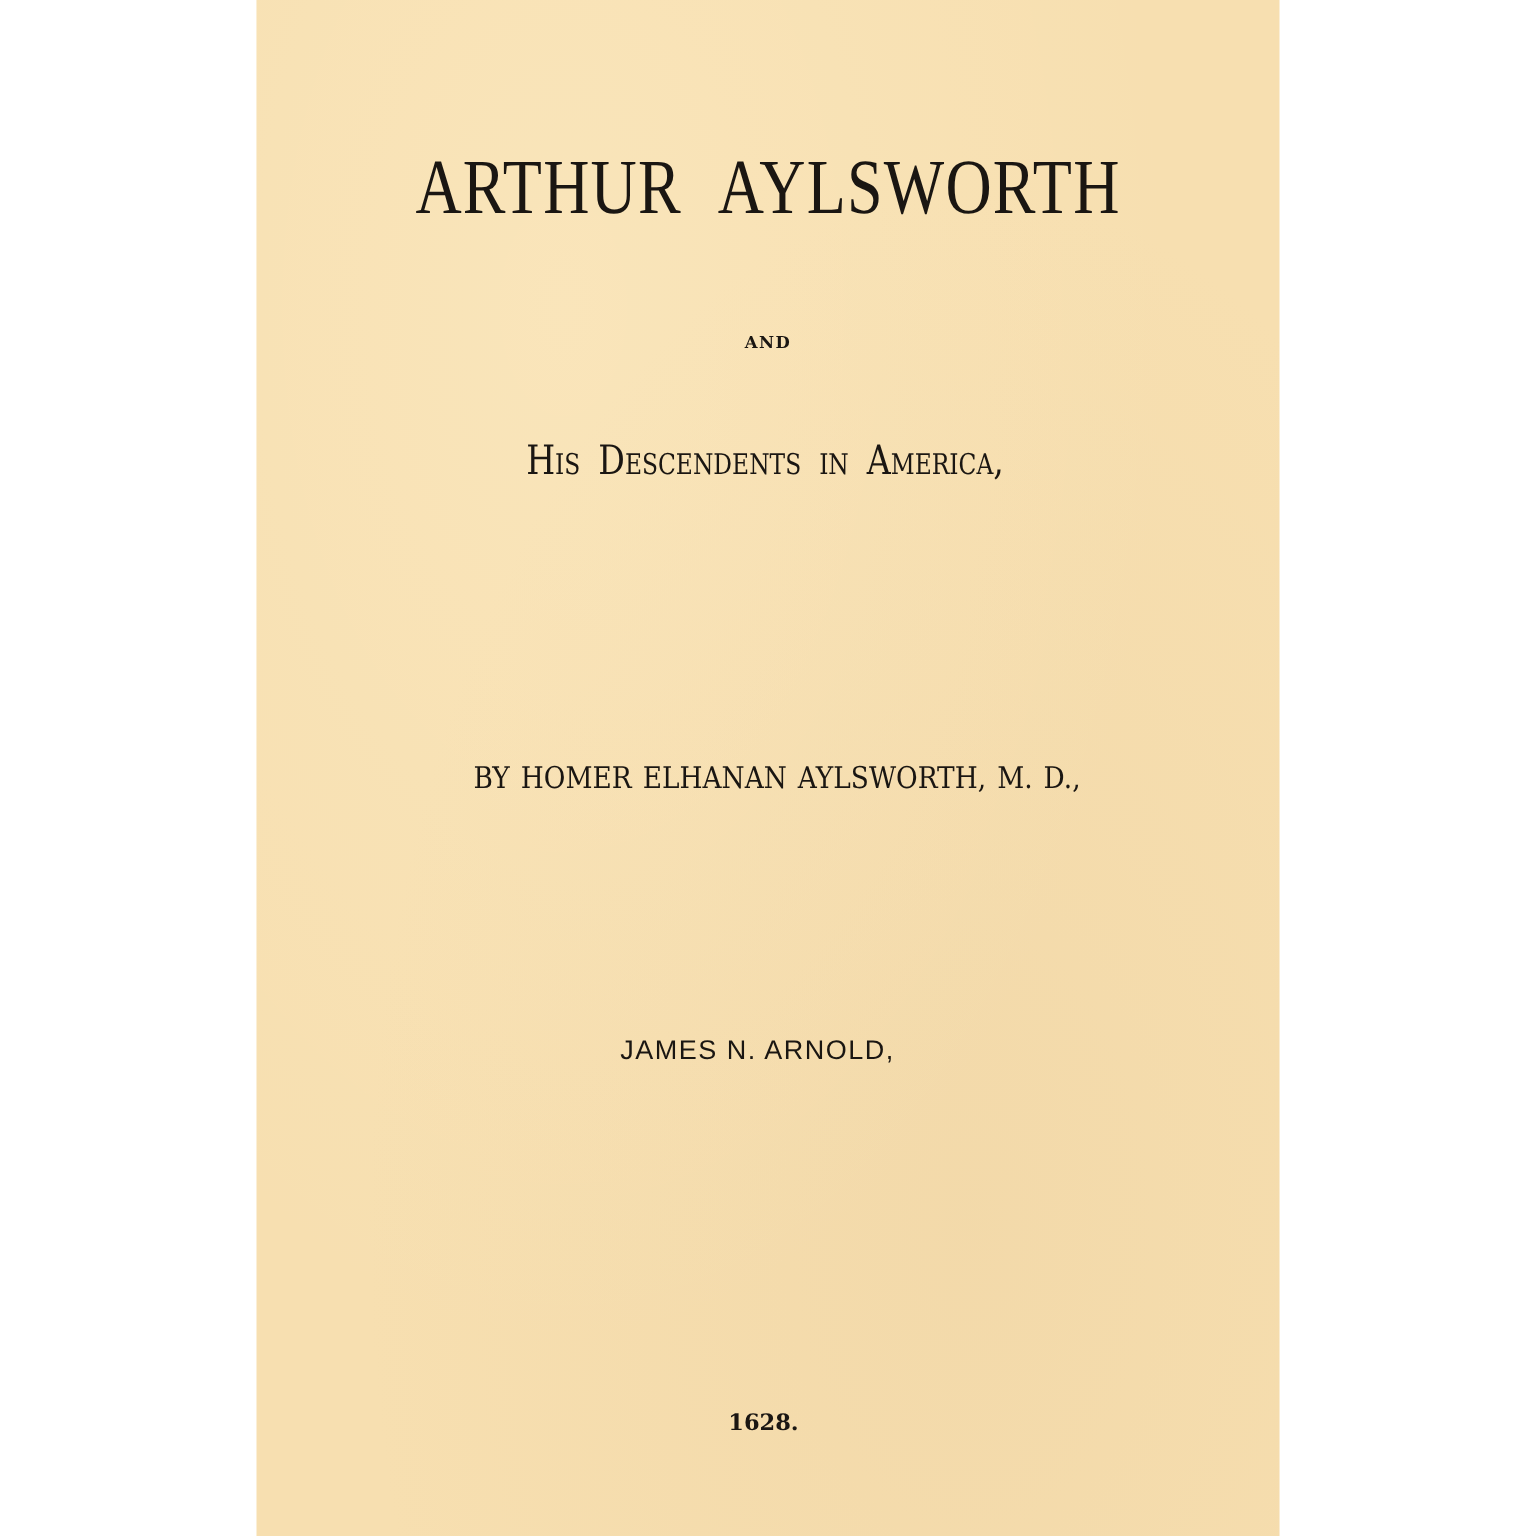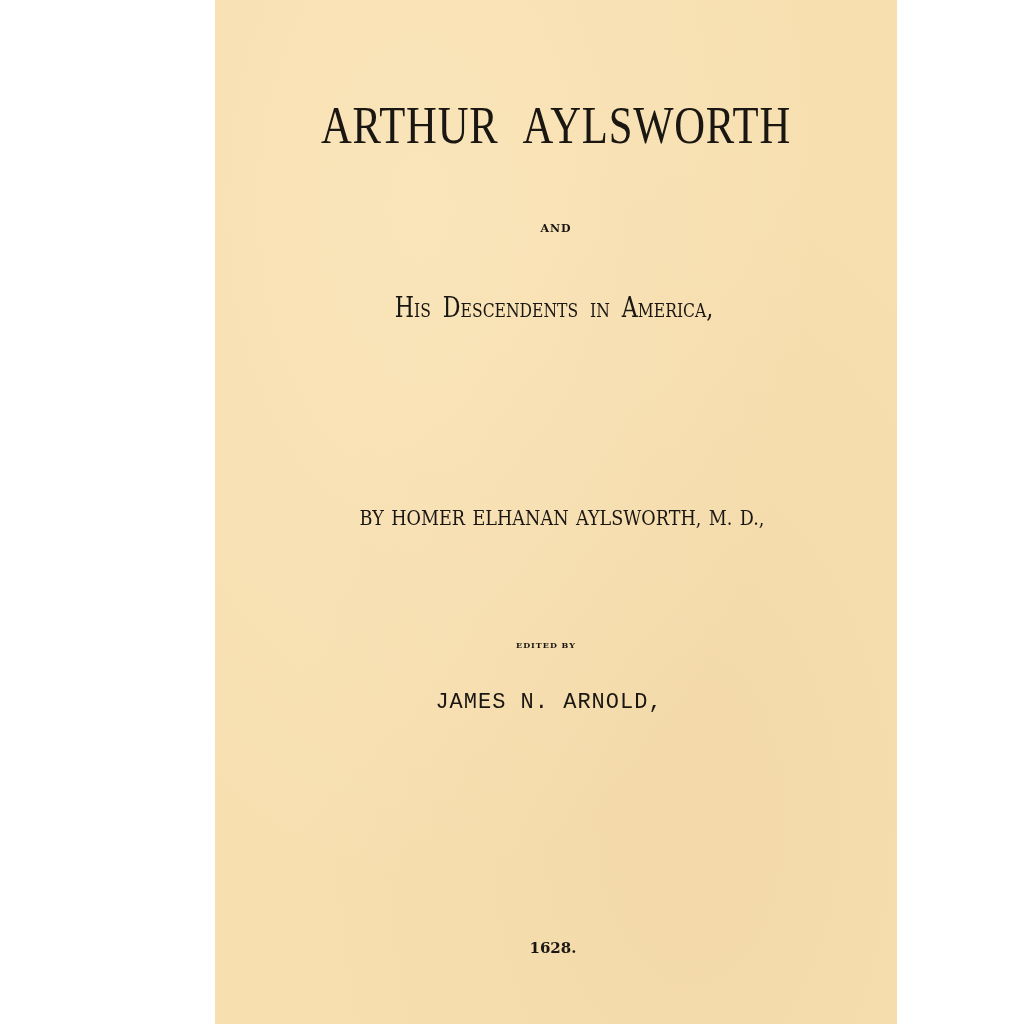--- a/index.html
+++ b/index.html
@@ -14,21 +14,20 @@
       position: absolute;
       left: 171px;
       top: 0;
       width: 682px;
       height: 1024px;
       background: #f7dfb0;
       background-image:
         radial-gradient(ellipse at 30% 20%, rgba(255,240,205,0.35), rgba(0,0,0,0) 60%),
         radial-gradient(ellipse at 70% 80%, rgba(230,200,150,0.25), rgba(0,0,0,0) 60%);
       color: #1a1612;
-      margin-left: 44px;
     }
     .line {
       position: absolute;
       left: 0;
       width: 100%;
       text-align: center;
       white-space: nowrap;
     }
     .title {
       top: 96px;
@@ -68,37 +67,36 @@
     .edited-by {
       top: 640px;
       font-family: "DejaVu Serif", serif;
       font-size: 8px;
       font-weight: bold;
       letter-spacing: 1px;
       left: -10px;
     }
     .editor {
       top: 690px;
-      font-family: Liberation Mono, monospace;
-      font-size: 22px;
+      font-family: Liberation Sans, sans-serif;
+      font-size: 18px;
       letter-spacing: 1px;
       left: -7px;
     }
     .year {
       top: 939px;
       font-family: "DejaVu Serif", serif;
       font-size: 15px;
       font-weight: bold;
       left: -3px;
     }
   </style>
 </head>
 <body>
 
 <div class="page">
   <div class="line title">ARTHUR AYLSWORTH</div>
   <div class="line and">AND</div>
   <div class="line subtitle">His Descendents in America,</div>
   <div class="line author">BY HOMER ELHANAN AYLSWORTH, M. D.,</div>
-  <div class="line edited-by">EDITED BY</div>
   <div class="line editor">JAMES N. ARNOLD,</div>
   <div class="line year">1628.</div>
 </div>
 
 </body></html>

